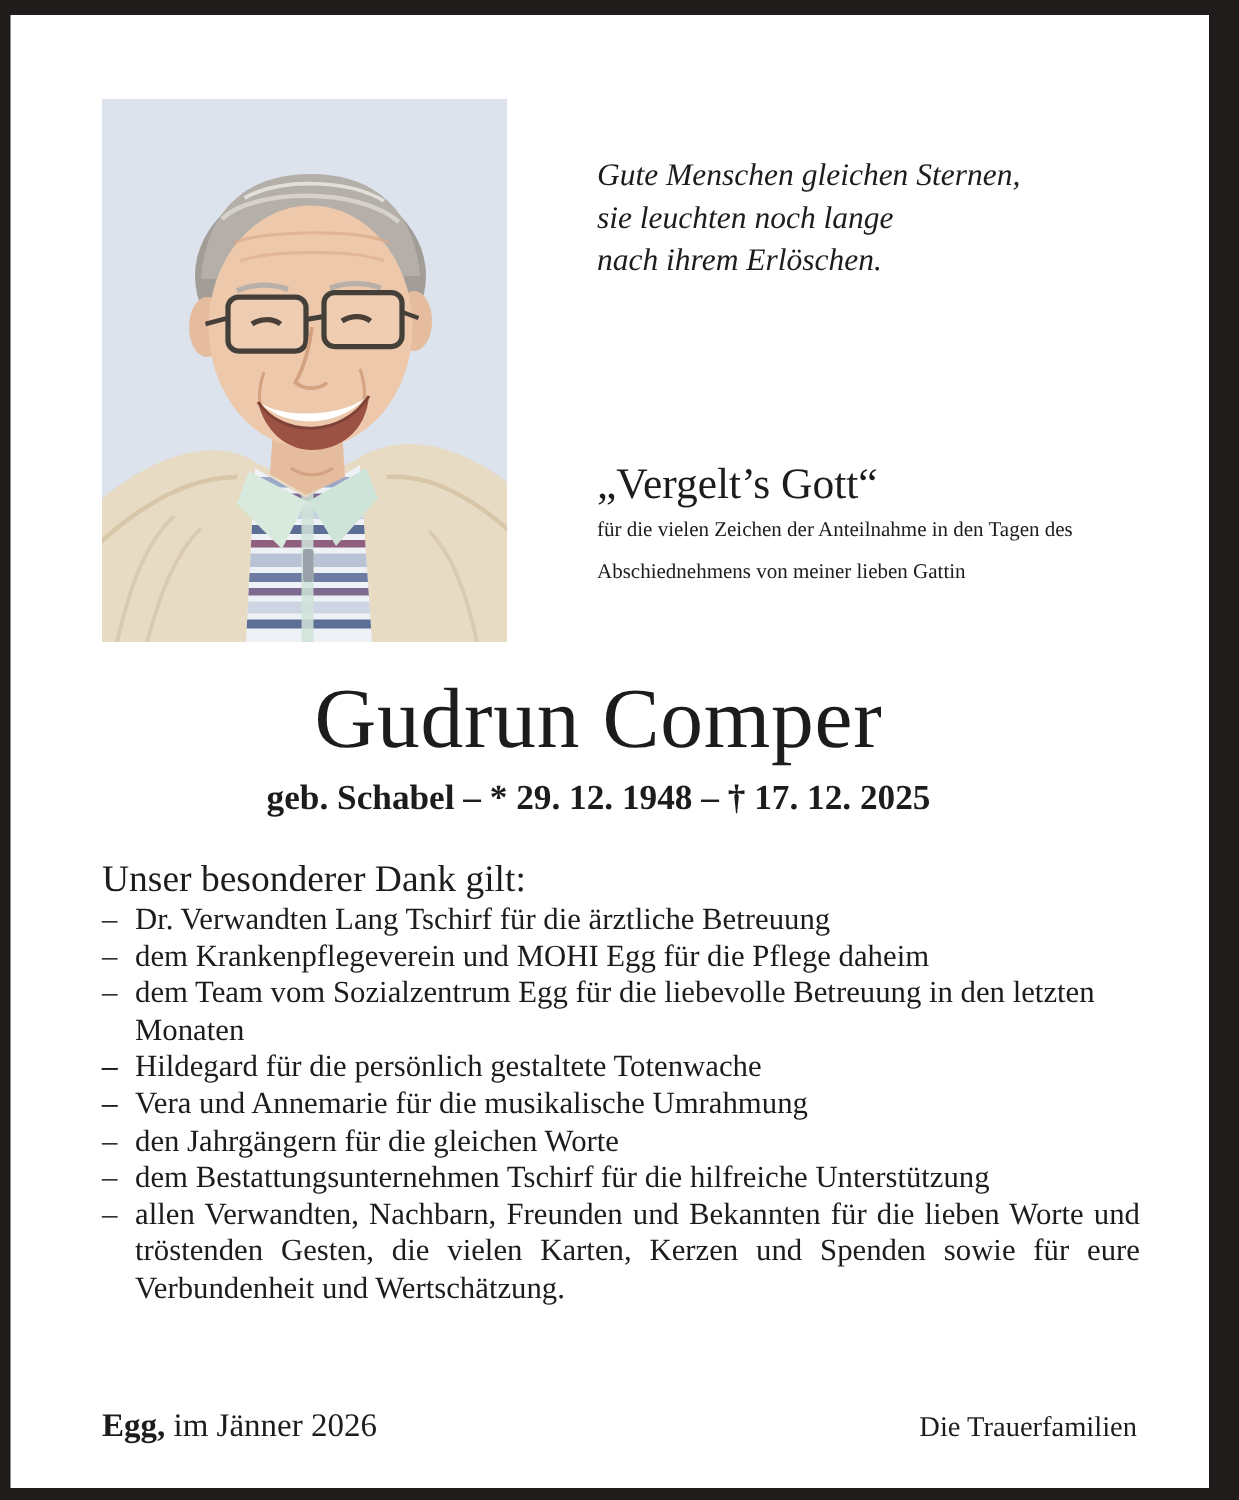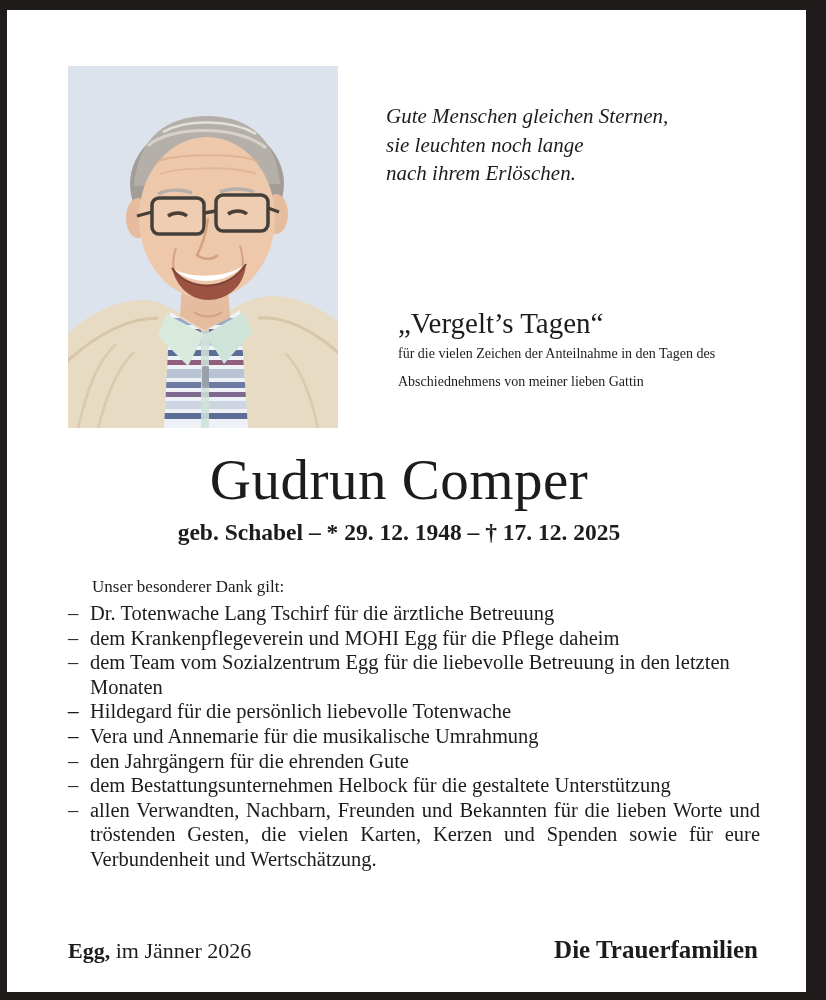--- a/index.html
+++ b/index.html
@@ -14,21 +14,21 @@
   .sheet{
     position:absolute;left:7px;top:10px;width:799px;height:982px;
     background:#ffffff;
   }
   .photo{
     position:absolute;left:68px;top:66px;width:270px;height:362px;
     background:#dce3ed;overflow:hidden;
   }
   .photo svg{display:block;}
   .quote{
-    position:absolute;left:386px;top:102px;width:340px;
+    position:absolute;left:398px;top:102px;width:340px;
     font-style:italic;font-size:21px;line-height:28.5px;
     white-space:pre-line;
   }
   .salutation{
     position:absolute;left:398px;top:306px;
     font-size:29px;line-height:34px;
   }
   .thanks-para{
     position:absolute;left:398px;top:340px;width:362px;
     font-size:14px;line-height:28px;
@@ -39,39 +39,39 @@
     transform:translateX(-14px);
     letter-spacing:0.5px;
   }
   .dates{
     position:absolute;left:0;top:517px;width:826px;
     text-align:center;font-weight:bold;font-size:23.5px;line-height:30px;
     transform:translateX(-14px);
   }
   .dank-heading{
     position:absolute;left:68px;top:574px;
-    font-size:17px;line-height:26px;margin-left:24px;
+    font-size:25px;line-height:26px;
   }
   .dank-list{
     position:absolute;left:68px;top:601px;width:692px;
     margin:0;padding:0;list-style:none;
     font-size:20.5px;line-height:24.6px;
   }
   .dank-list li{
     position:relative;padding-left:22px;margin:0;
   }
   .dank-list li .marker{position:absolute;left:0;top:0;}
   .dank-list li.justify{text-align:justify;}
   .footer-row{
     position:absolute;left:68px;top:936px;width:690px;
     display:flex;justify-content:space-between;align-items:baseline;
     font-size:22px;line-height:28px;
   }
   .place-bold{font-weight:bold;margin-top:13px;}
-  .signature{font-weight:bold;font-size:25px;}
+  .signature{font-weight:normal;font-size:19px;}
 </style>
 </head>
 <body>
 
 <div class="page">
   <div class="sheet"></div>
 
   <div class="photo">
     <svg width="270" height="362" viewBox="0 0 270 362" xmlns="http://www.w3.org/2000/svg">
       <rect width="270" height="362" fill="#dce3ed"></rect>
@@ -144,41 +144,41 @@
       <path d="M104,202 C120,226 160,226 178,198" stroke="#7e4236" stroke-width="2" fill="none"></path>
 
       <path d="M126,246 C134,252 146,252 154,246" stroke="#d3a281" stroke-width="2" fill="none"></path>
     </svg>
   </div>
 
   <div class="quote">Gute Menschen gleichen Sternen,
 sie leuchten noch lange
 nach ihrem Erlöschen.</div>
 
-  <div class="salutation">„Vergelt’s Tagen“</div>
+  <div class="salutation">„Vergelt’s Gott“</div>
 
   <div class="thanks-para">für die vielen Zeichen der Anteilnahme in den Tagen des Abschiednehmens von meiner lieben Gattin</div>
 
   <div class="name">Gudrun Comper</div>
 
   <div class="dates">geb. Schabel – * 29. 12. 1948 – † 17. 12. 2025</div>
 
   <div class="dank-heading">Unser besonderer Dank gilt:</div>
 
   <ul class="dank-list">
-    <li><span class="marker">–</span><span>Dr. Totenwache Lang Tschirf für die ärztliche Betreuung</span></li>
+    <li><span class="marker">–</span><span>Dr. Verwandten Lang Tschirf für die ärztliche Betreuung</span></li>
     <li><span class="marker">–</span><span>dem Krankenpflegeverein und MOHI Egg für die Pflege daheim</span></li>
     <li><span class="marker">–</span><span>dem Team vom Sozialzentrum Egg für die liebevolle Betreuung in den letz­ten Monaten</span></li>
     <li><span class="marker">–</span></li>
     <li><span class="marker">–</span></li>
-    <li><span class="marker">–</span><span>Hildegard für die persönlich liebevolle Totenwache</span></li>
+    <li><span class="marker">–</span><span>Hildegard für die persönlich gestaltete Totenwache</span></li>
     <li><span class="marker">–</span></li>
     <li><span class="marker">–</span><span>Vera und Annemarie für die musikalische Umrahmung</span></li>
-    <li><span class="marker">–</span><span>den Jahrgängern für die ehrenden Gute</span></li>
-    <li><span class="marker">–</span><span>dem Bestattungsunternehmen Helbock für die gestaltete Unterstützung</span></li>
+    <li><span class="marker">–</span><span>den Jahrgängern für die gleichen Worte</span></li>
+    <li><span class="marker">–</span><span>dem Bestattungsunternehmen Tschirf für die hilfreiche Unterstützung</span></li>
     <li class="justify"><span class="marker">–</span><span>allen Verwandten, Nachbarn, Freunden und Bekannten für die lieben Worte und tröstenden Gesten, die vielen Karten, Kerzen und Spenden sowie für eure Verbundenheit und Wertschätzung.</span></li>
   </ul>
 
   <div class="footer-row">
     <div>
       <span class="place-bold">Egg,</span><span> im Jänner 2026</span>
     </div>
     <div class="signature">Die Trauerfamilien</div>
   </div>
 </div>

